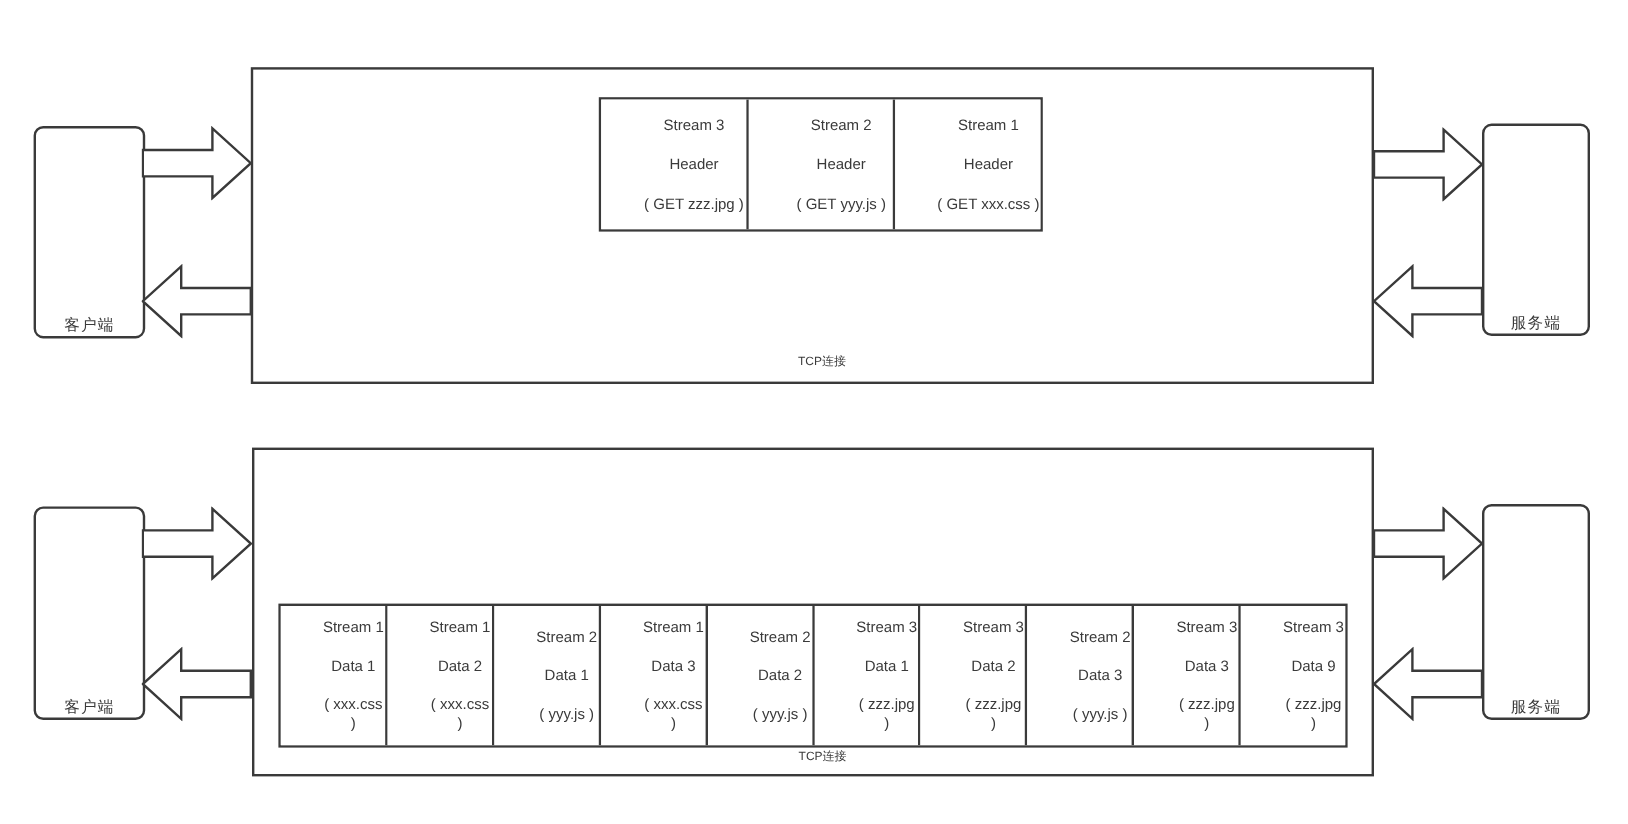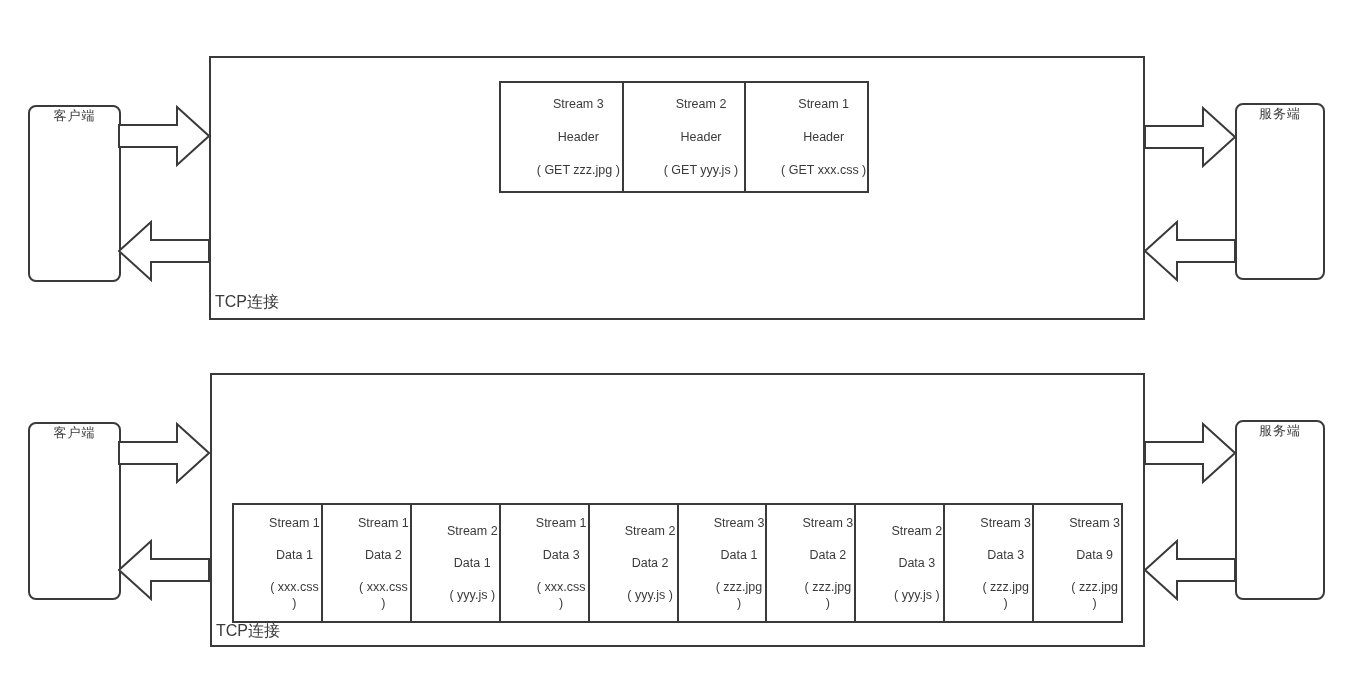--- a/index.html
+++ b/index.html
@@ -16,36 +16,36 @@
     color: #3a3a3a;
     overflow: hidden;
   }
   .abs { position: absolute; box-sizing: border-box; }
 
   .endpoint-box {
     border: 2px solid #3a3a3a;
     border-radius: 8px;
     background: #ffffff;
     display: flex;
-    align-items: flex-start;
+    align-items: flex-end;
     justify-content: center;
     font-size: 13px;
     letter-spacing: 1px;
   }
 
   .tcp-rect {
     border: 2px solid #3a3a3a;
     background: #ffffff;
   }
   .tcp-label {
     position: absolute;
-    left: 4px;
+    left: 16px;
     right: 0;
-    text-align: left;
-    font-size: 16px;
+    text-align: center;
+    font-size: 10px;
     line-height: 16px;
     color: #3a3a3a;
   }
   .tcp-rect--top .tcp-label { bottom: 8px; }
   .tcp-rect--bottom .tcp-label { bottom: 6px; }
 
   .frame-row {
     display: flex;
     border: 2px solid #3a3a3a;
     background: #ffffff;

